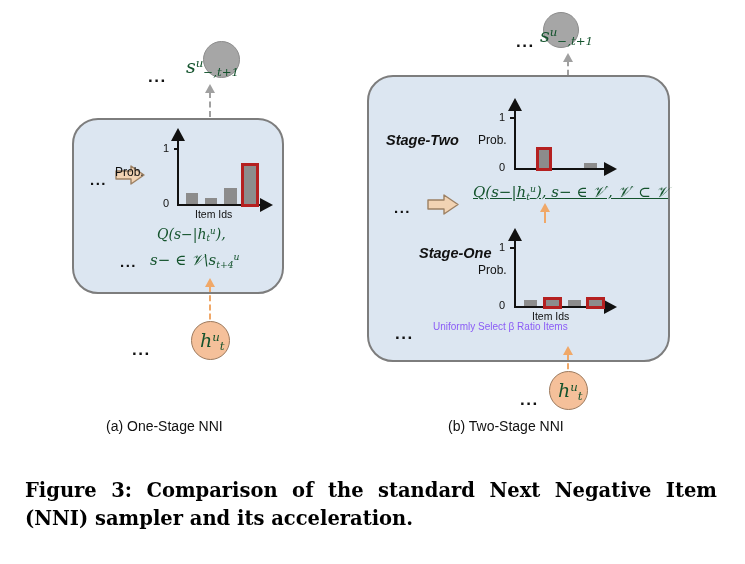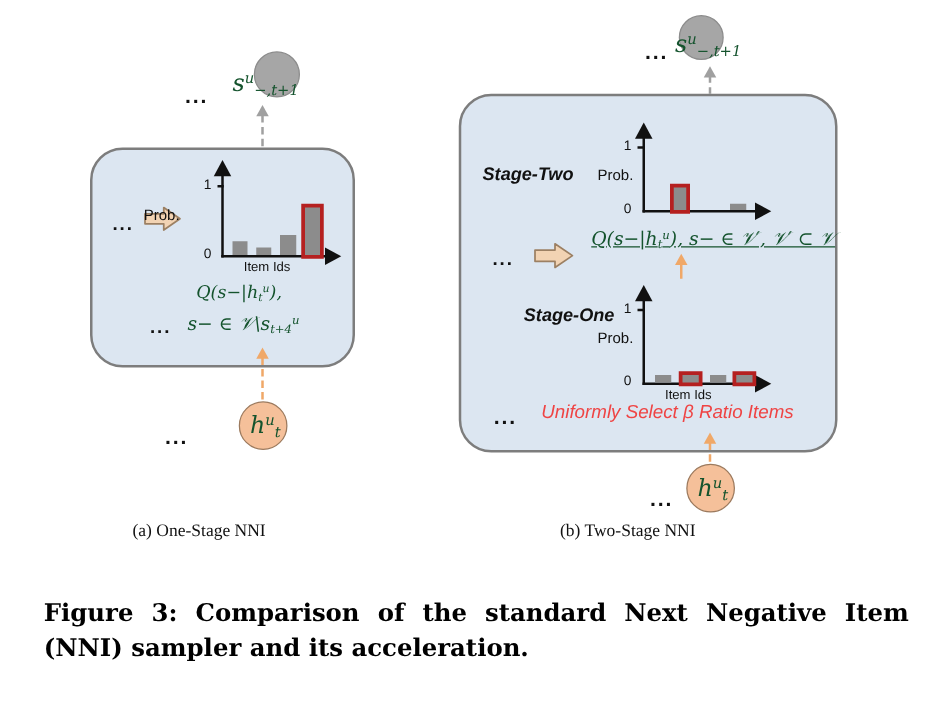--- a/index.html
+++ b/index.html
@@ -96,30 +96,30 @@
   }
   .bar{position:absolute;background:#8c8c8c;}
   .bar.hl{box-shadow:0 0 0 3px #b52020;}
 
   .stagelbl{
     position:absolute;font-style:italic;font-weight:bold;
     font-size:14.5px;color:#111;white-space:nowrap;
     font-family:"Liberation Sans",sans-serif;line-height:1;
   }
   .captext{
-    position:absolute;font-size:15px;color:#ef4444;white-space:nowrap;
-    font-family:"Liberation Sans",sans-serif;line-height:1;font-style:italic;
+    position:absolute;font-size:10px;color:#8b5cf6;white-space:nowrap;
+    font-family:"Liberation Sans",sans-serif;line-height:1;
   }
   .subcap{
     position:absolute;font-size:14px;color:#111;white-space:nowrap;
-    font-family:Liberation Serif, serif;line-height:1;
+    font-family:Liberation Sans, sans-serif;line-height:1;
   }
   
   #figure-caption{
-    position:absolute;left:35px;top:477px;width:692px;
+    position:absolute;left:25px;top:477px;width:692px;
     font-family:"DejaVu Serif", serif;
     font-weight:bold;font-size:19.5px;color:#000;
     line-height:1.42;text-align:justify;
     text-align-last:left;
   }
 </style>
 </head>
 <body>
 
 <div class="fig">

